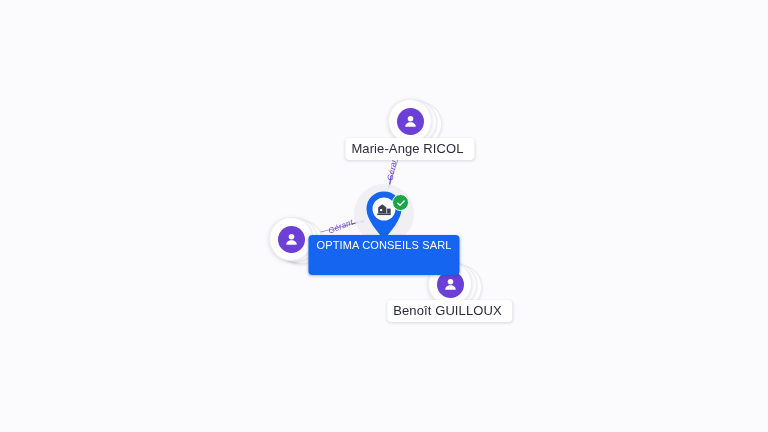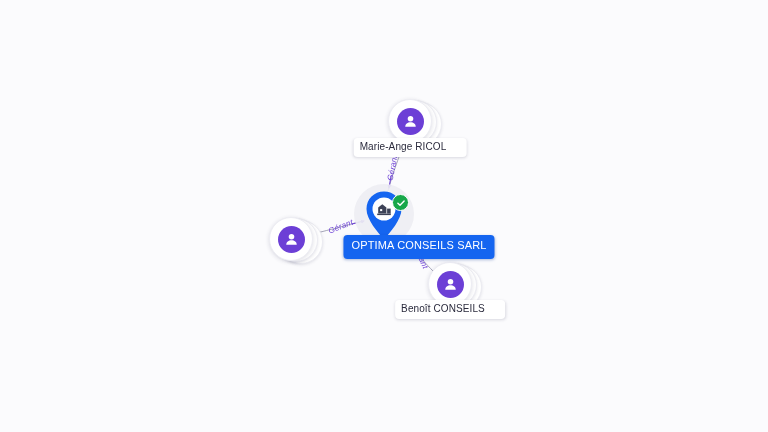--- a/index.html
+++ b/index.html
@@ -84,24 +84,24 @@
     justify-content: center;
   }
   .person-avatar svg { display: block; }
 
   
   .person-label {
     position: absolute;
     transform: translateX(-50%);
     background: #ffffff;
     color: #2b2b3d;
-    font-size: 10px;
+    font-size: 13px;
     line-height: 1;
     white-space: nowrap;
-    padding: 4px 20px 5px 6px;
+    padding: 4px 11px 5px 6px;
     border-radius: 4px;
     box-shadow: 0 1px 3px rgba(40,40,80,0.17);
     letter-spacing: 0.1px;
   }
 
   
   .company-halo {
     position: absolute;
     left: -30px;
     top: -32px;
@@ -136,25 +136,24 @@
   .company-check svg { display: block; }
 
   .company-label {
     position: absolute;
     transform: translateX(-50%);
     background: #1565f0;
     color: #ffffff;
     font-size: 11px;
     line-height: 1;
     white-space: nowrap;
-    padding: 5px 8px 8px 8px;
+    padding: 5px 8px 24px 8px;
     border-radius: 4px;
     box-shadow: 0 1px 3px rgba(20,60,150,0.35);
     letter-spacing: 0.15px;
-    margin-left: 35px;
   }
 
   
   .edge-label {
     position: absolute;
     color: #6c3fd6;
     font-size: 8px;
     line-height: 1;
     white-space: nowrap;
     font-style: italic;
@@ -234,21 +233,21 @@
       <div class="person-avatar-wrap">
         <div class="person-avatar">
           <svg width="17" height="17" viewBox="0 0 24 24" fill="#ffffff">
             <circle cx="12" cy="8.2" r="3.9"></circle>
             <path d="M4.6 19.4c0-4.1 3.3-6.3 7.4-6.3s7.4 2.2 7.4 6.3z"></path>
           </svg>
         </div>
       </div>
     </div>
   </div>
-  <div class="person-label" style="left:450px; top:300px;">Benoît CONSEILS</div>
+  <div class="person-label" style="left:450px; top:300px;">Benoît GUILLOUX</div>
 
   <div class="node" style="left:384px; top:216px;">
     <div class="company-halo"></div>
     <div class="company-pin">
       <svg width="40" height="52" viewBox="0 0 40 52">
         <path d="M20 1.5 C10 1.5 2.5 9 2.5 19 C2.5 30 14 42 20 50 C26 42 37.5 30 37.5 19 C37.5 9 30 1.5 20 1.5 Z" fill="#1565f0"></path>
         <circle cx="20" cy="19" r="11.5" fill="#ffffff"></circle>
         <g fill="#3d4256">
           <path d="M13.2 23.6 h13.6 v1.5 h-13.6 z"></path>
           <path d="M14.2 17.4 l4.1 -3.1 l4.1 3.1 v6.2 h-8.2 z"></path>

